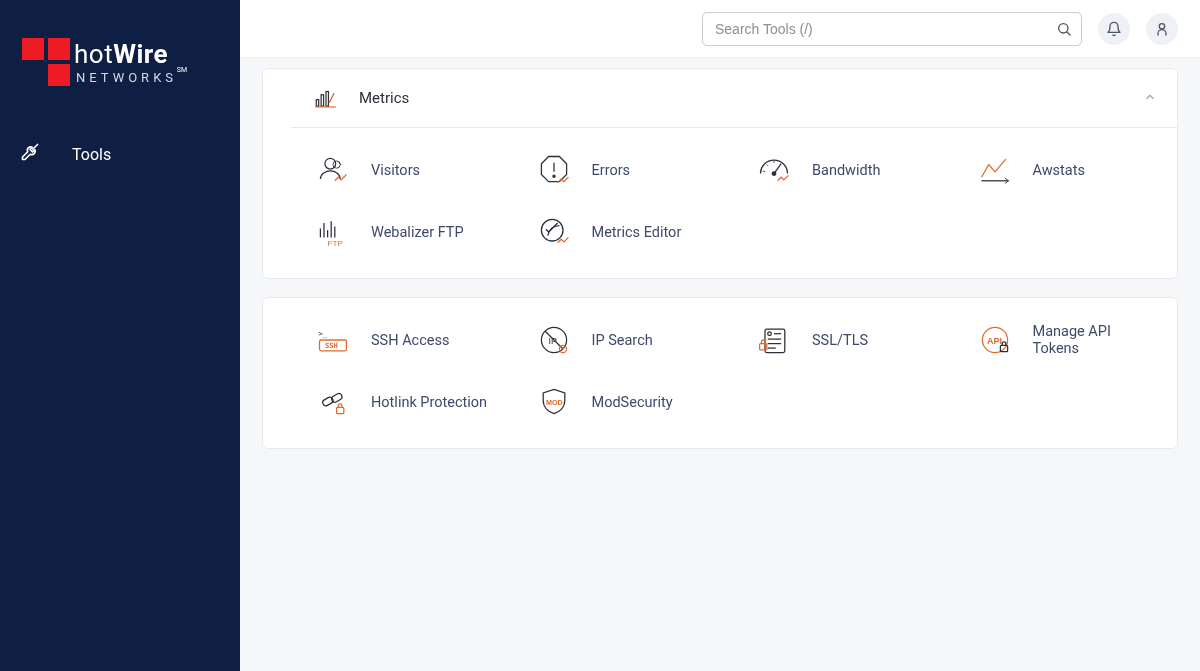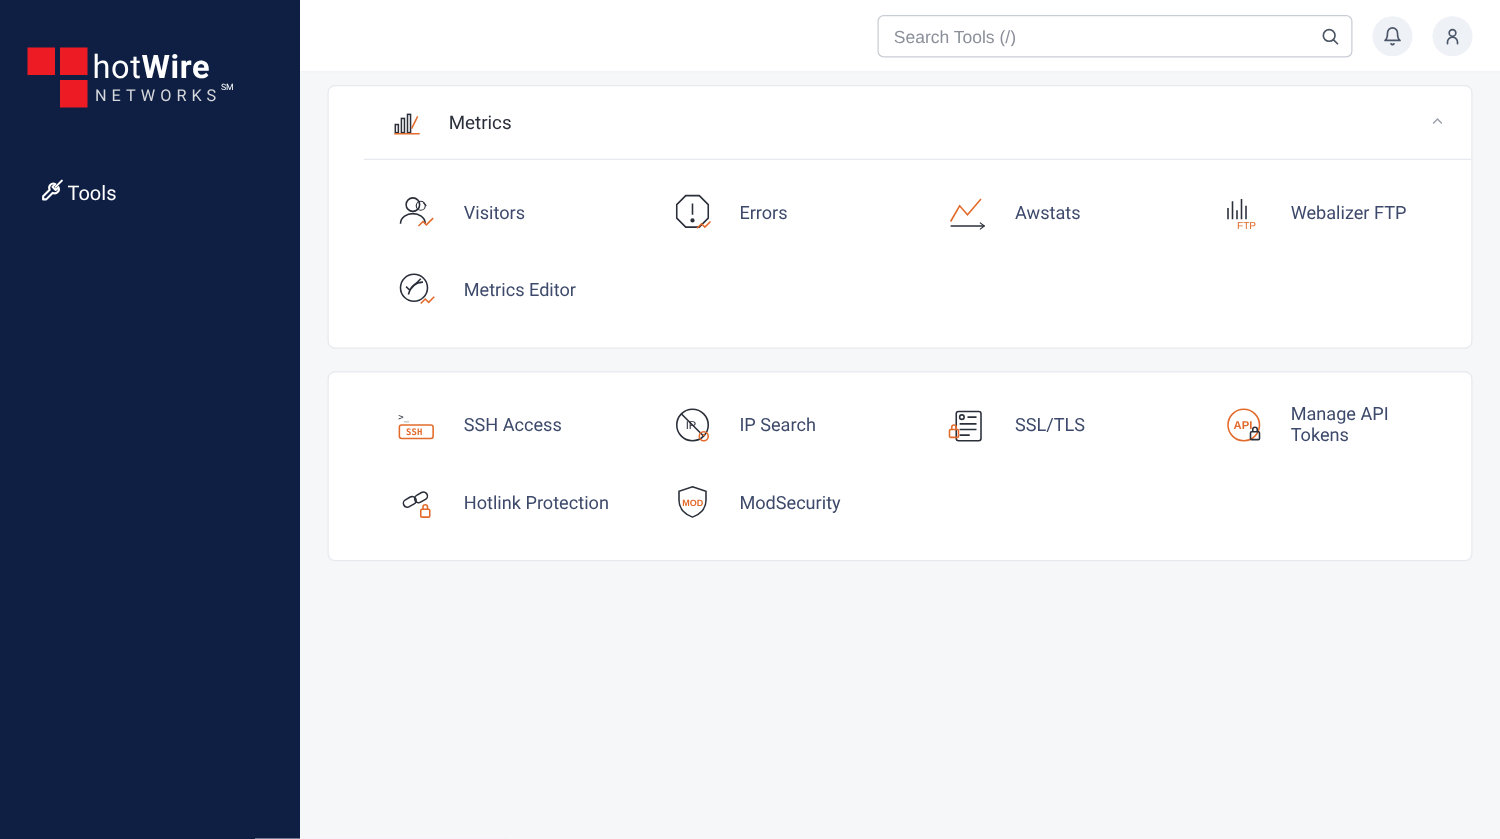--- a/index.html
+++ b/index.html
@@ -57,22 +57,22 @@
       letter-spacing: 4px;
       color: #d6d8db;
       font-weight: 400;
       margin-top: 4px;
       padding-left: 2px;
     }
     .sidebar-nav { margin-top: 18px; }
     .sidebar-item {
       display: flex;
       align-items: center;
-      gap: 2px;
-      padding: 10px 32px;
+      gap: 32px;
+      padding: 10px 20px;
       color: #fff;
       font-size: 16px;
       cursor: pointer;
     }
     .sidebar-item .nav-icon svg { width: 20px; height: 20px; stroke: #fff; fill: none; }
     
     .main { flex: 1; display: flex; flex-direction: column; height: 100%; background: #f6f7f9; }
     .topbar {
       background: #fff;
       height: 58px;
@@ -285,20 +285,34 @@
             <svg viewBox="0 0 40 40" stroke="#2a2f3a" stroke-width="1.4" fill="none">
               <polygon points="14,5 26,5 34,13 34,25 26,33 14,33 6,25 6,13"></polygon>
               <line x1="20" y1="12" x2="20" y2="22"></line>
               <circle cx="20" cy="27" r="1.2" fill="#2a2f3a"></circle>
               <path d="M24 34l4-4 3 3 5-5" stroke="#e26b2c"></path>
             </svg>
           </span>
           <span class="tool-label">Errors</span>
         </div>
 
+        <div class="tool-item">
+          <span class="tool-icon">
+            <svg viewBox="0 0 40 40" stroke="#2a2f3a" stroke-width="1.4" fill="none">
+              <path d="M5 24a15 15 0 0 1 30 0"></path>
+              <line x1="20" y1="24" x2="28" y2="13"></line>
+              <circle cx="20" cy="24" r="2" fill="#2a2f3a"></circle>
+              <line x1="8" y1="21" x2="10" y2="22" stroke-width="1"></line>
+              <line x1="12" y1="14" x2="13.5" y2="15.5" stroke-width="1"></line>
+              <line x1="20" y1="10" x2="20" y2="12" stroke-width="1"></line>
+              <path d="M24 32l4-4 3 3 5-5" stroke="#e26b2c"></path>
+            </svg>
+          </span>
+          <span class="tool-label">Bandwidth</span>
+        </div>
 
         <div class="tool-item">
           <span class="tool-icon">
             <svg viewBox="0 0 40 40" stroke-width="1.4" fill="none">
               <path d="M5 28 L13 14 L20 22 L32 8" stroke="#e26b2c"></path>
               <path d="M5 32 L35 32" stroke="#2a2f3a"></path>
               <path d="M31 29l4 3-4 3" stroke="#2a2f3a" stroke-width="1"></path>
             </svg>
           </span>
           <span class="tool-label">Awstats</span>

